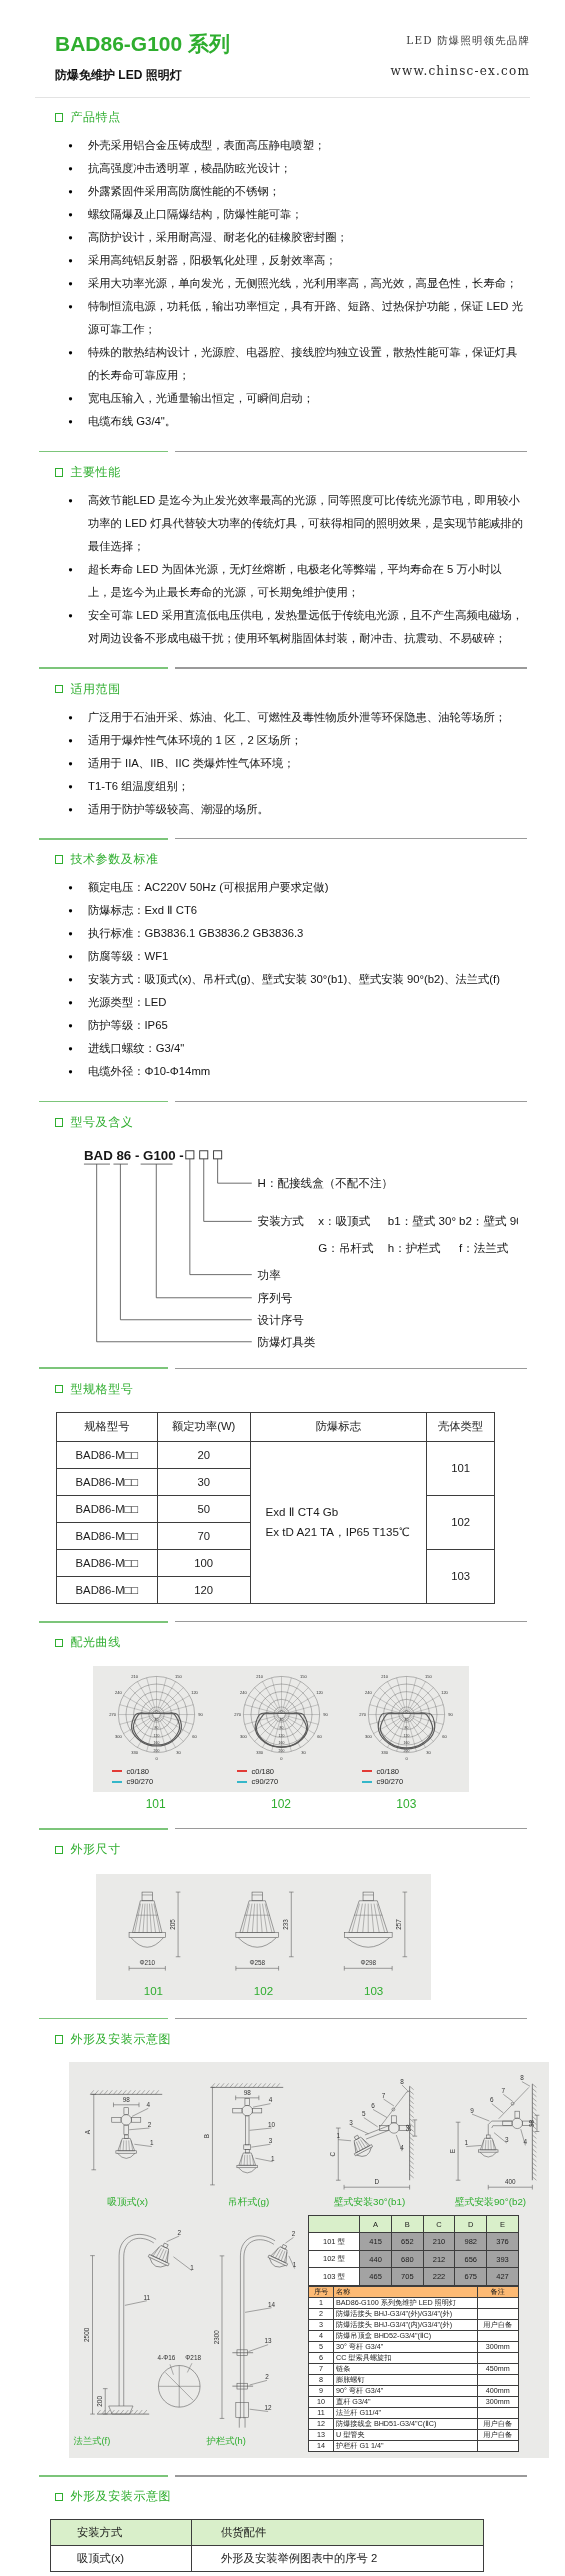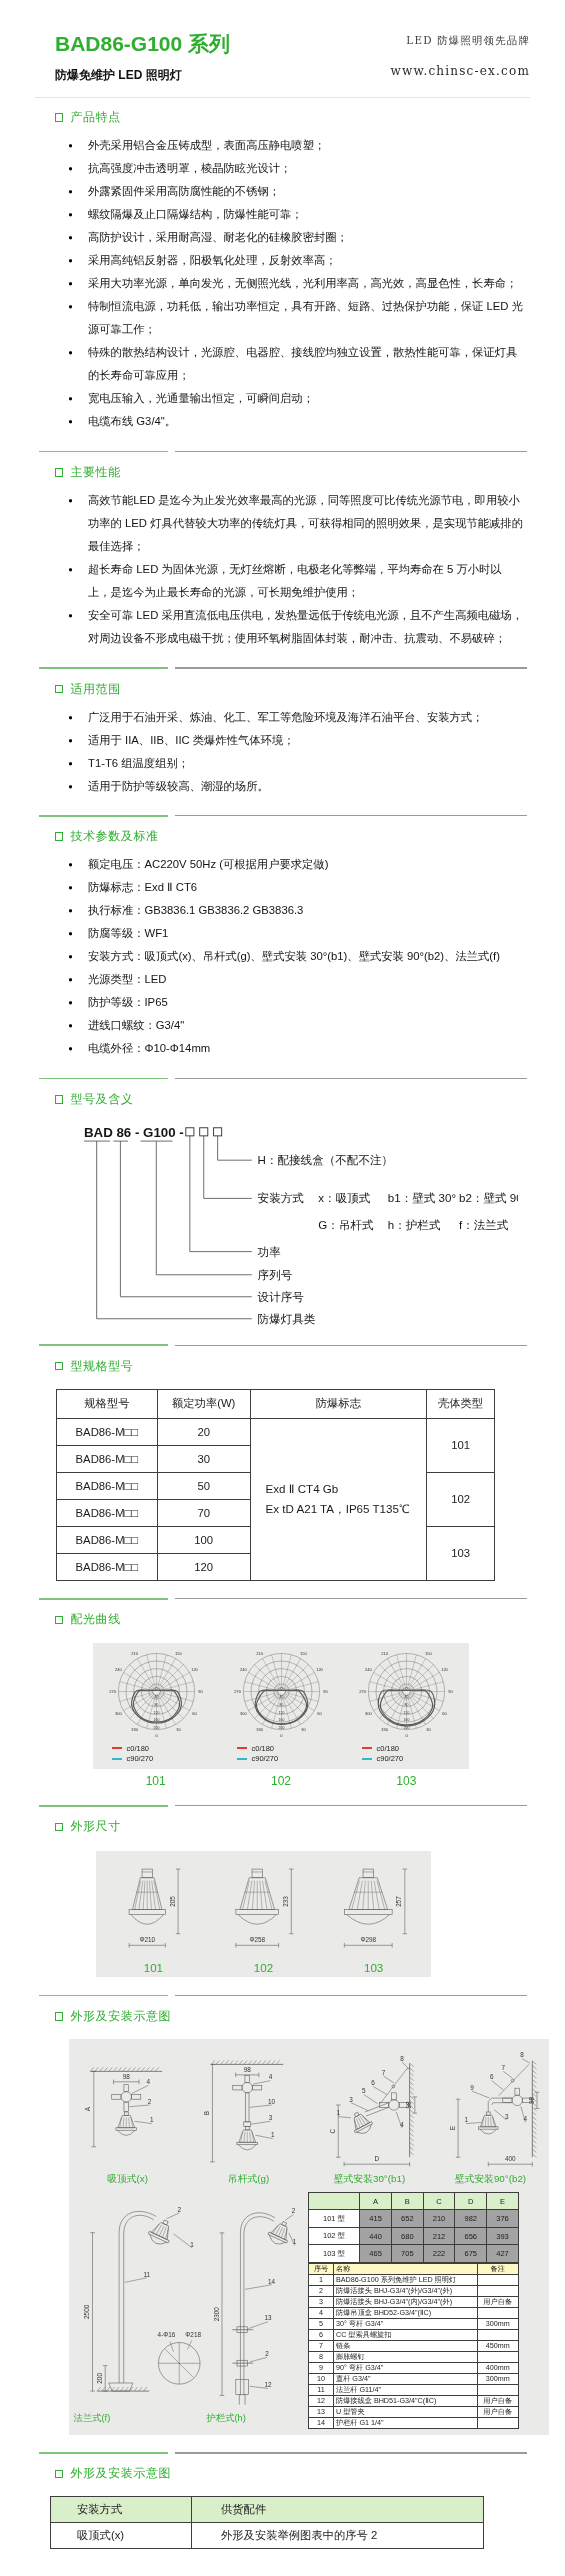--- a/index.html
+++ b/index.html
@@ -58,21 +58,21 @@
   .poles{display:flex;width:232px;}
   .polefig{text-align:left;}
   .polefig .flabel{font-size:9.3px;color:#2fae2f;margin-top:-9.3px;}
   .inst-tables{width:212px;margin-left:2.3px;}
   table.dims{width:211px;font-size:7.5px;}
   table.dims th,table.dims td{border:0.7px solid #3d3d3d;text-align:center;height:14.5px;font-weight:normal;background:#a3a3a3;}
   table.dims th{background:#d9efca;}
   table.dims td.rowlabel{background:#fff;}
   table.parts{width:211px;font-size:7.2px;margin-top:0;}
   table.parts th,table.parts td{border:0.7px solid #3d3d3d;height:9.8px;font-weight:normal;background:#fff;padding:0 1.7px;}
-  table.parts th{background:#fef9c3;text-align:left;}
+  table.parts th{background:#fdba74;text-align:left;}
   table.parts th.c,table.parts td.c{text-align:center;}
   table.parts td.nm{text-align:left;}
   table.acc{margin:14px 0 0 50px;width:434px;font-size:11.3px;}
   table.acc th,table.acc td{border:0.9px solid #3d3d3d;height:22.6px;font-weight:normal;text-align:left;padding-left:29px;}
   table.acc th{background:#d9efca;}
   table.acc th.m,table.acc td.m{width:113px;padding-left:26px;}
   
   svg.draw text{fill:#333;}
   svg.draw line,svg.draw path,svg.draw rect,svg.draw circle,svg.draw ellipse{stroke:#5a5a5a;fill:none;}
 </style>
@@ -127,21 +127,22 @@
 
   <div class="divider">
       <span class="dg"></span>
       <span class="dl"></span>
     </div>
   <h2 class="sec-title">
       <span class="sq"></span>
       <span>适用范围</span>
     </h2>
   <ul class="bullets" id="scope-list">
-      <li>广泛用于石油开采、炼油、化工、军工等危险环境及海洋石油平台、安装方式；</li>
+      <li>广泛用于石油开采、炼油、化工、可燃性及毒性物质外泄等环保隐患、油轮等场所；</li>
+      <li>适用于爆炸性气体环境的 1 区，2 区场所；</li>
       <li>适用于 IIA、IIB、IIC 类爆炸性气体环境；</li>
       <li>T1-T6 组温度组别；</li>
       <li>适用于防护等级较高、潮湿的场所。</li>
     </ul>
 
   <div class="divider">
       <span class="dg"></span>
       <span class="dl"></span>
     </div>
   <h2 class="sec-title">

